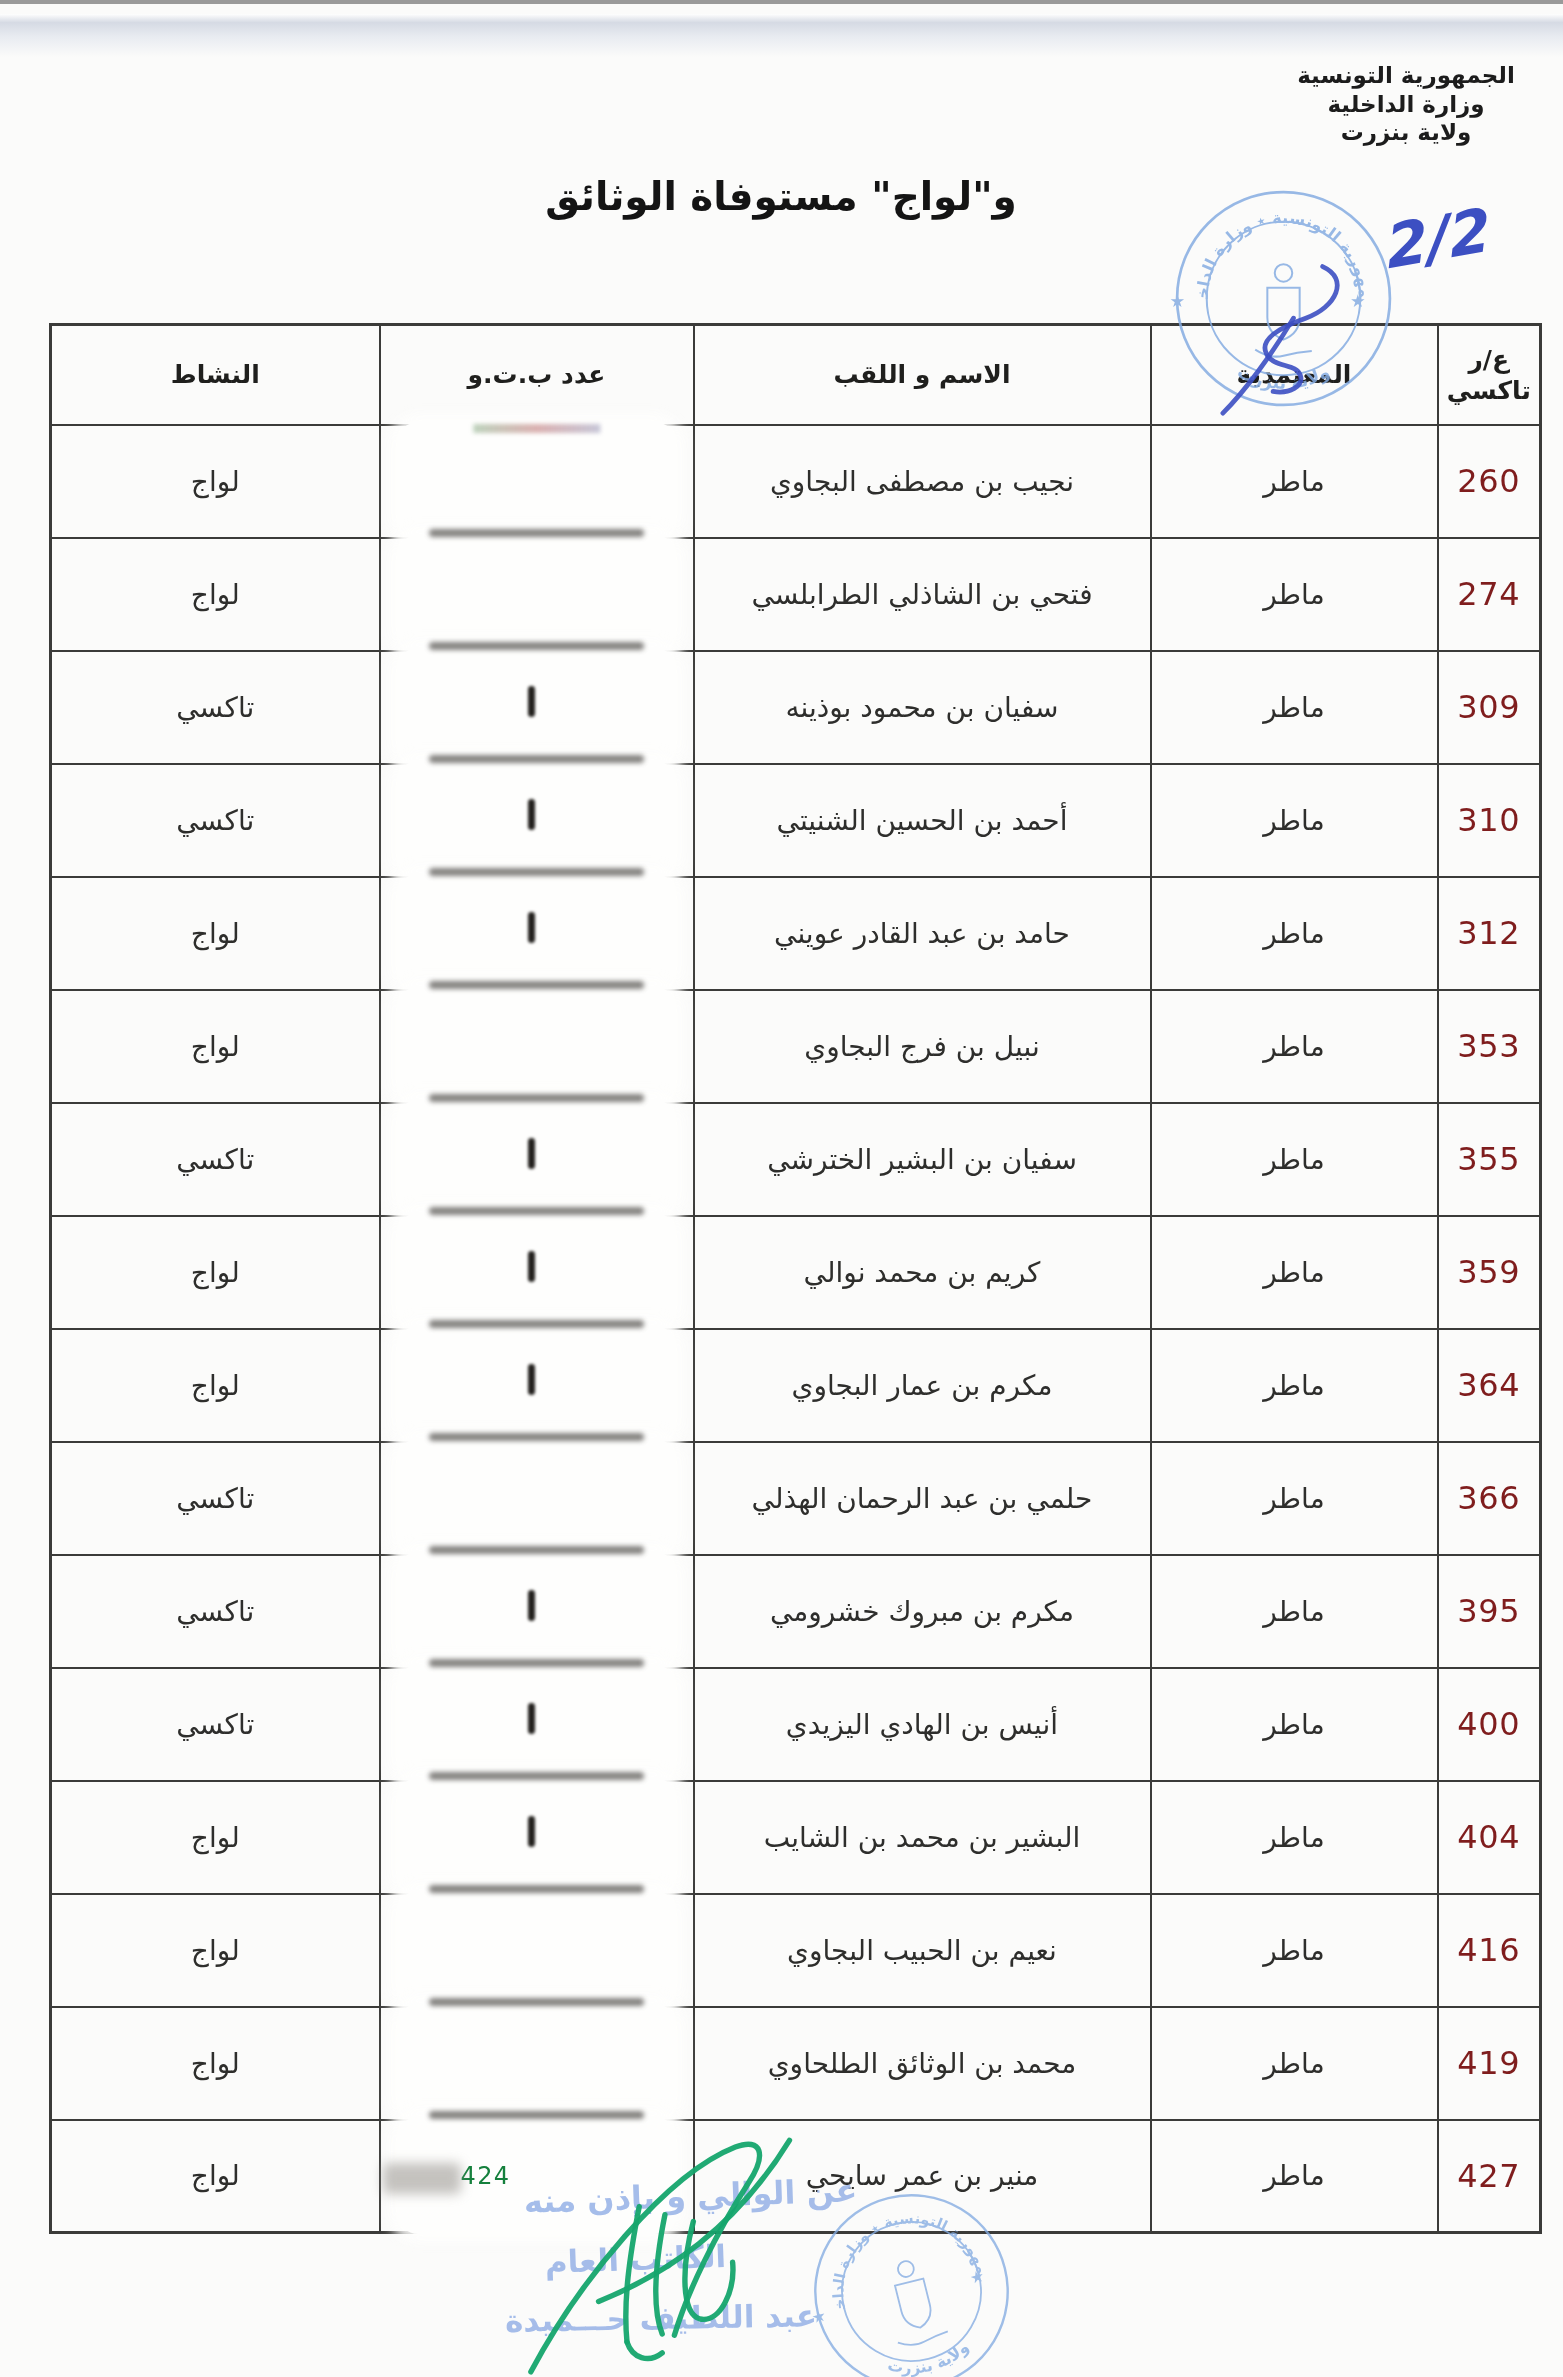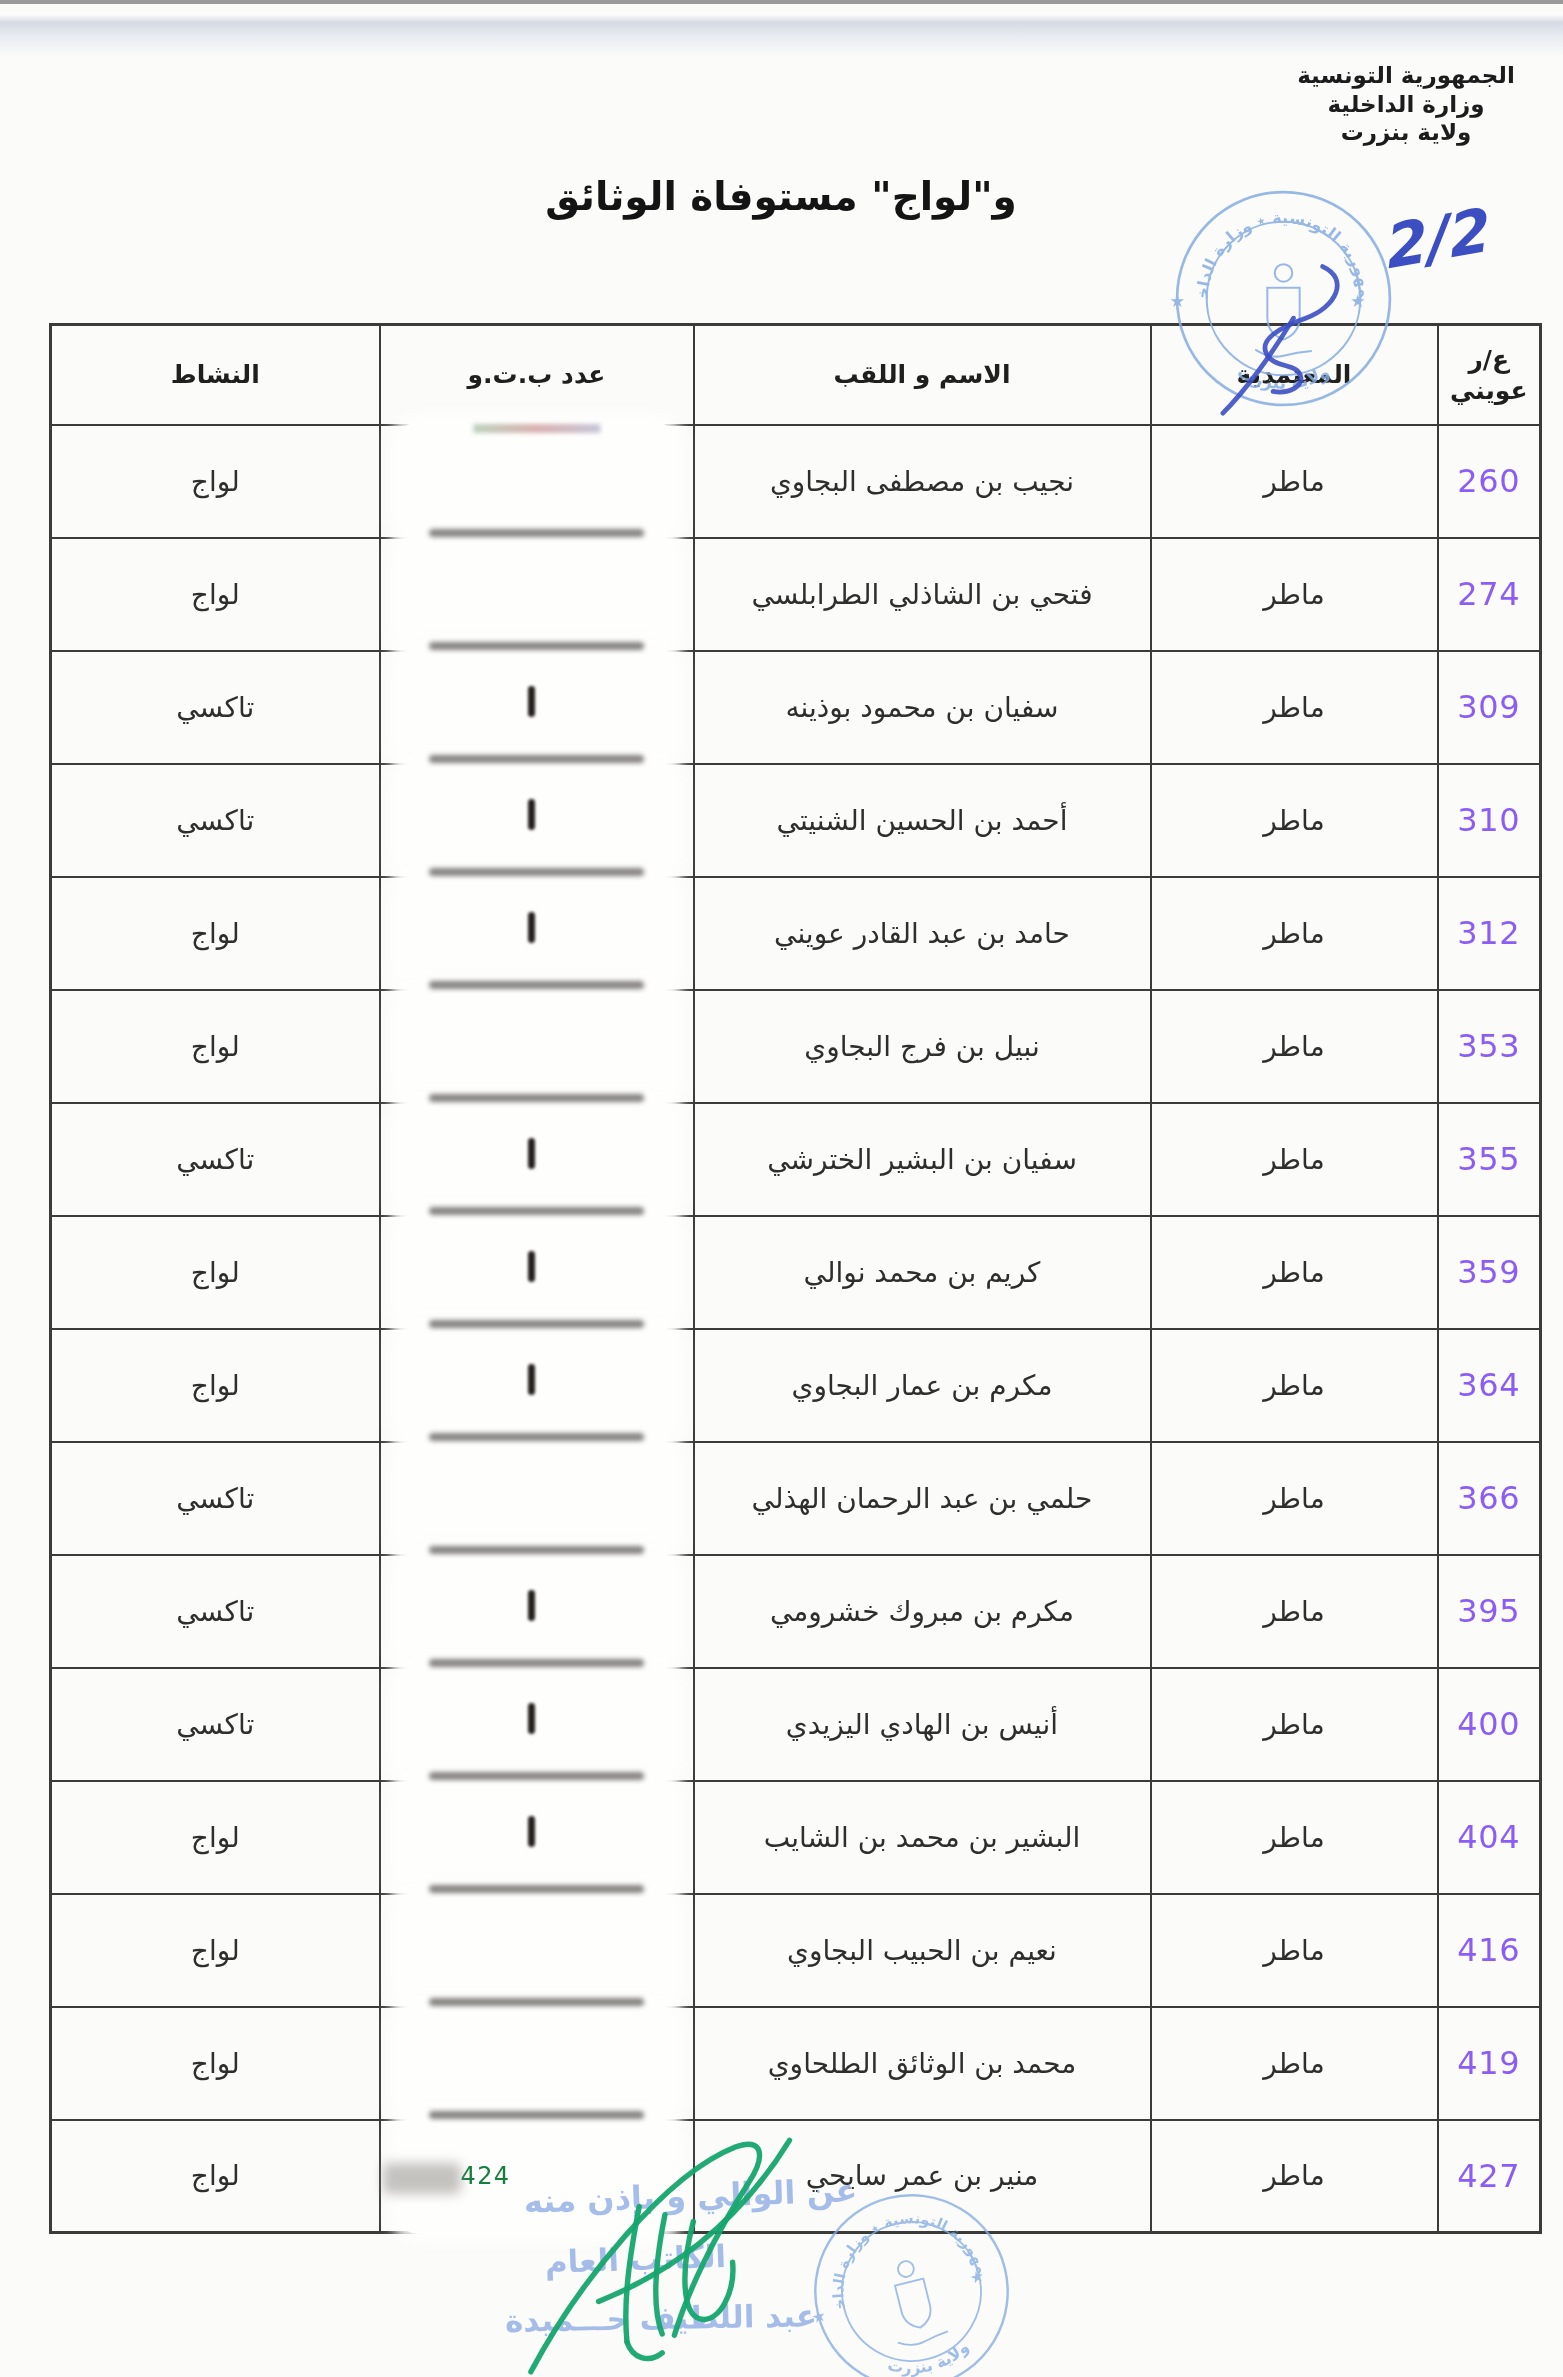--- a/index.html
+++ b/index.html
@@ -34,21 +34,21 @@
     position:absolute; top:319px; left:50px; z-index:2;
     border-collapse:collapse; table-layout:fixed; width:1490px;
     direction:rtl; background:transparent;
     border:3.4px solid #3b3b39;
   }
   .doc-table th, .doc-table td { border:2px solid #3b3b39; text-align:center; vertical-align:middle; padding:0; }
   .doc-table thead tr { height:100px; }
   .doc-table tbody tr { height:113px; }
   .doc-table th { font-size:25px; font-weight:700; color:#1f1f1d; }
   .th-ref { white-space:pre-line; line-height:31px; }
-  .c-ref { font-size:32px; color:#8b5cf6; letter-spacing:0.7px; }
+  .c-ref { font-size:32px; color:#7f1d1d; letter-spacing:0.7px; }
   .c-del, .c-name, .c-act { font-size:28px; color:#2e2e2c; font-weight:400; }
   .c-id { position:relative; }
 
   
   .redact {
     position:absolute; top:-3.4px; bottom:-3.4px; left:17.6px; right:17.6px;
     background:#fefefd; border-radius:20.3px;
     box-shadow:0 0 12.2px 8.1px rgba(254,254,253,.92);
   }
   .doc-table tbody tr + tr .redact::before {
@@ -158,21 +158,21 @@
     <colgroup>
       <col style="width:103px">
         <col style="width:287px">
         <col style="width:457px">
         <col style="width:314px">
         <col style="width:329px">
     </colgroup>
     <thead>
       <tr>
         <th class="th-ref">ع/ر
-عويني</th>
+تاكسي</th>
         <th>المعتمدية</th>
         <th>الاسم و اللقب</th>
         <th>عدد ب.ت.و</th>
         <th>النشاط</th>
       </tr>
     </thead>
     <tbody>
         <tr>
       <td class="c-ref">260</td>
       <td class="c-del">ماطر</td>

